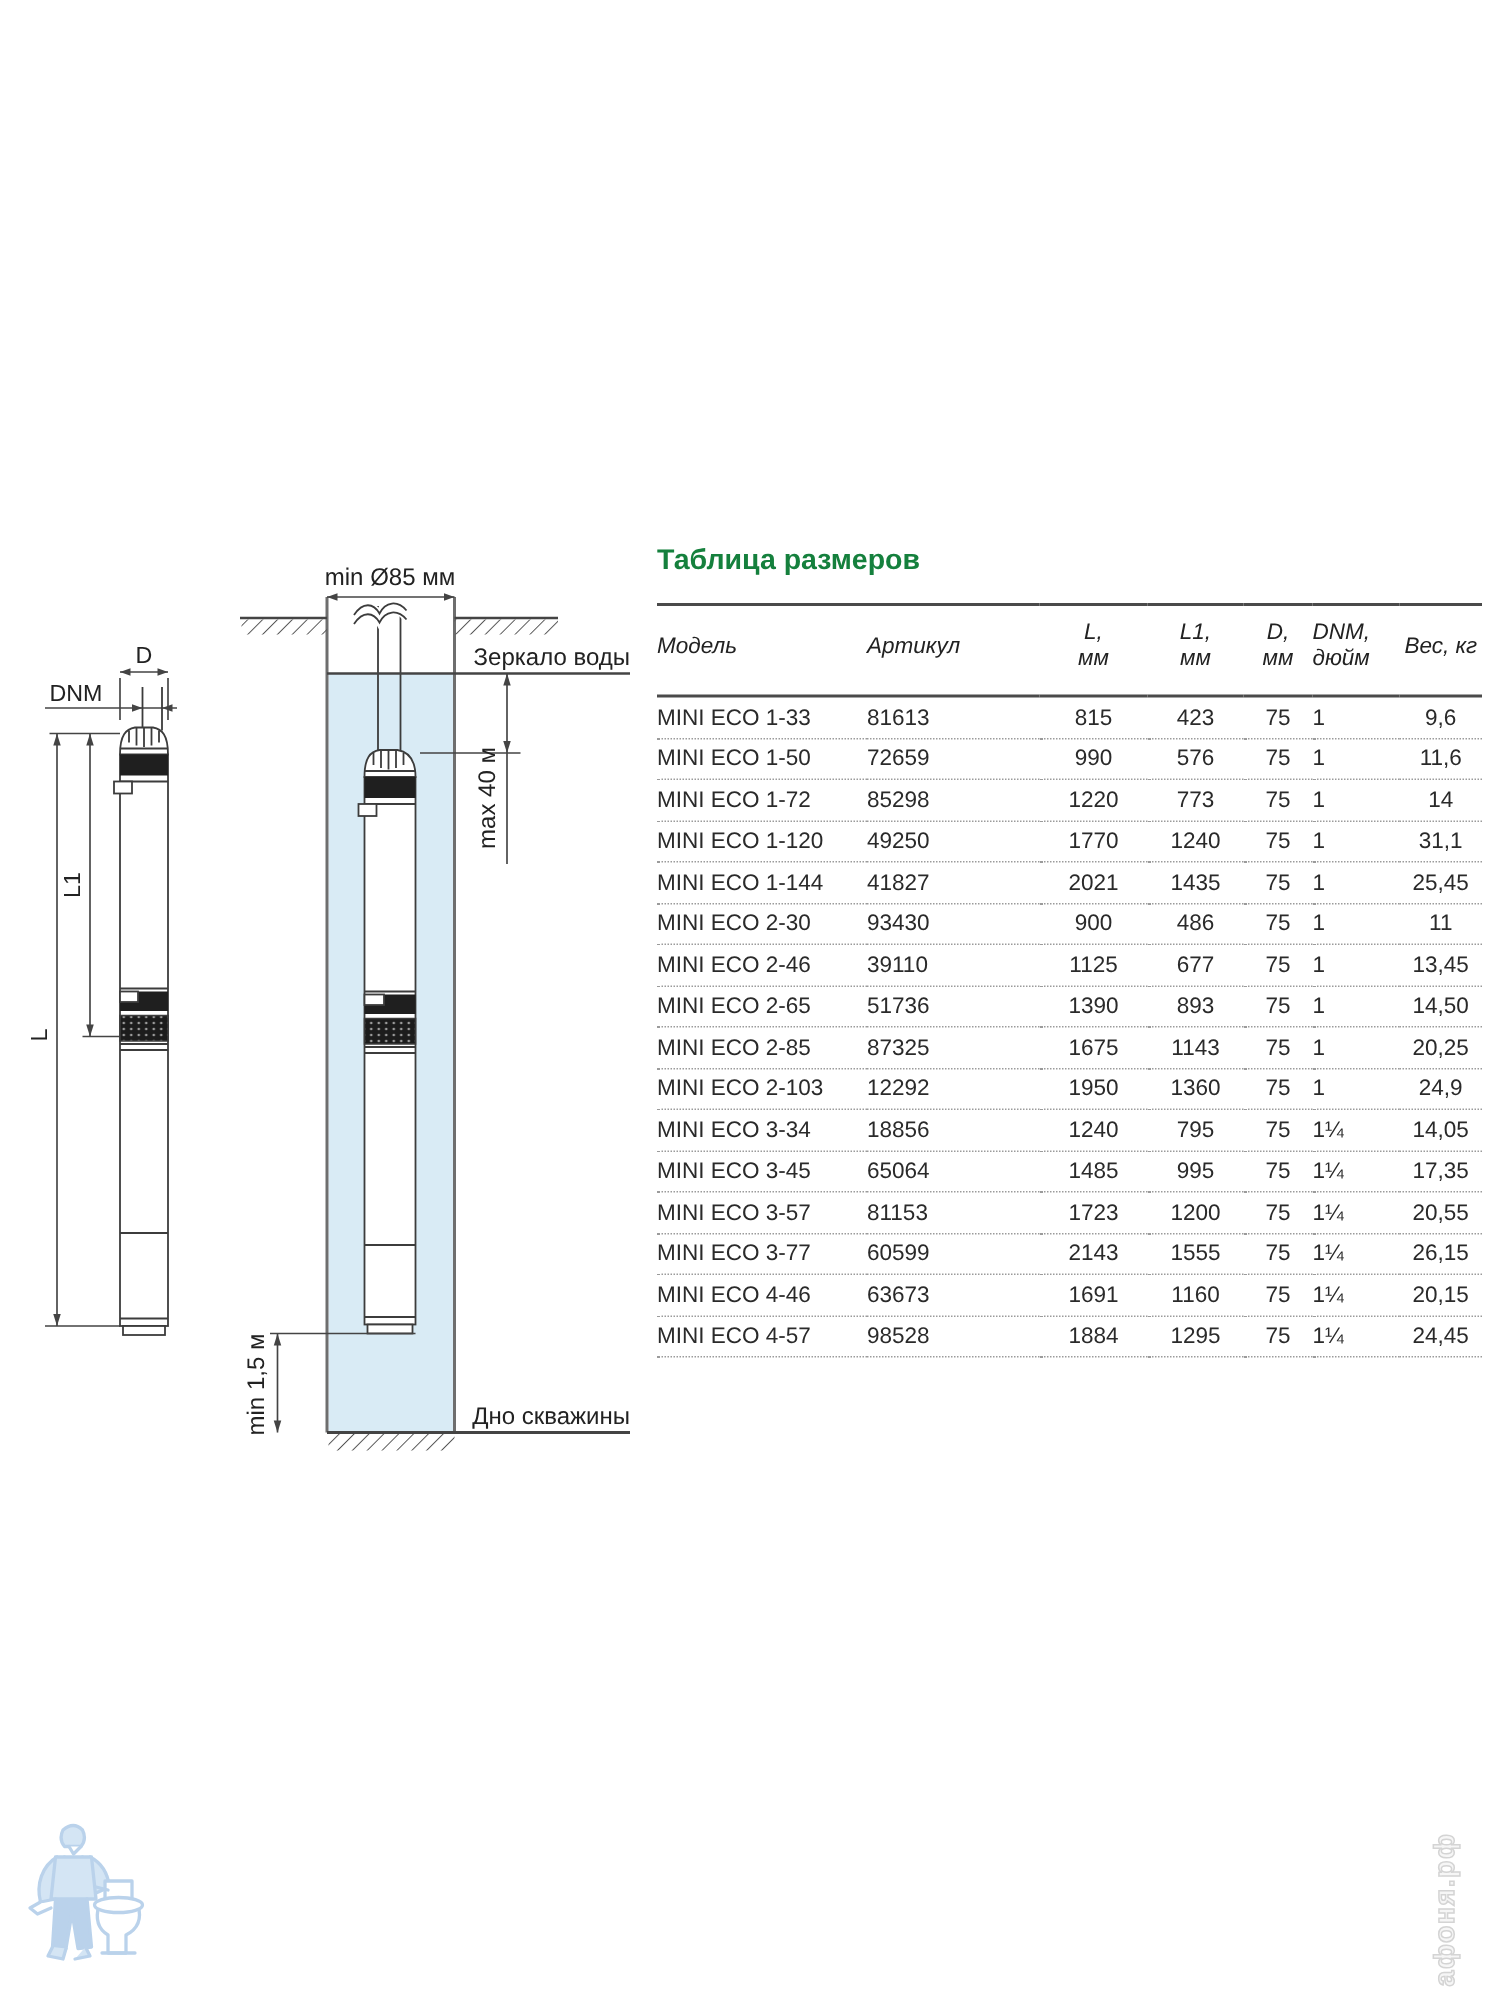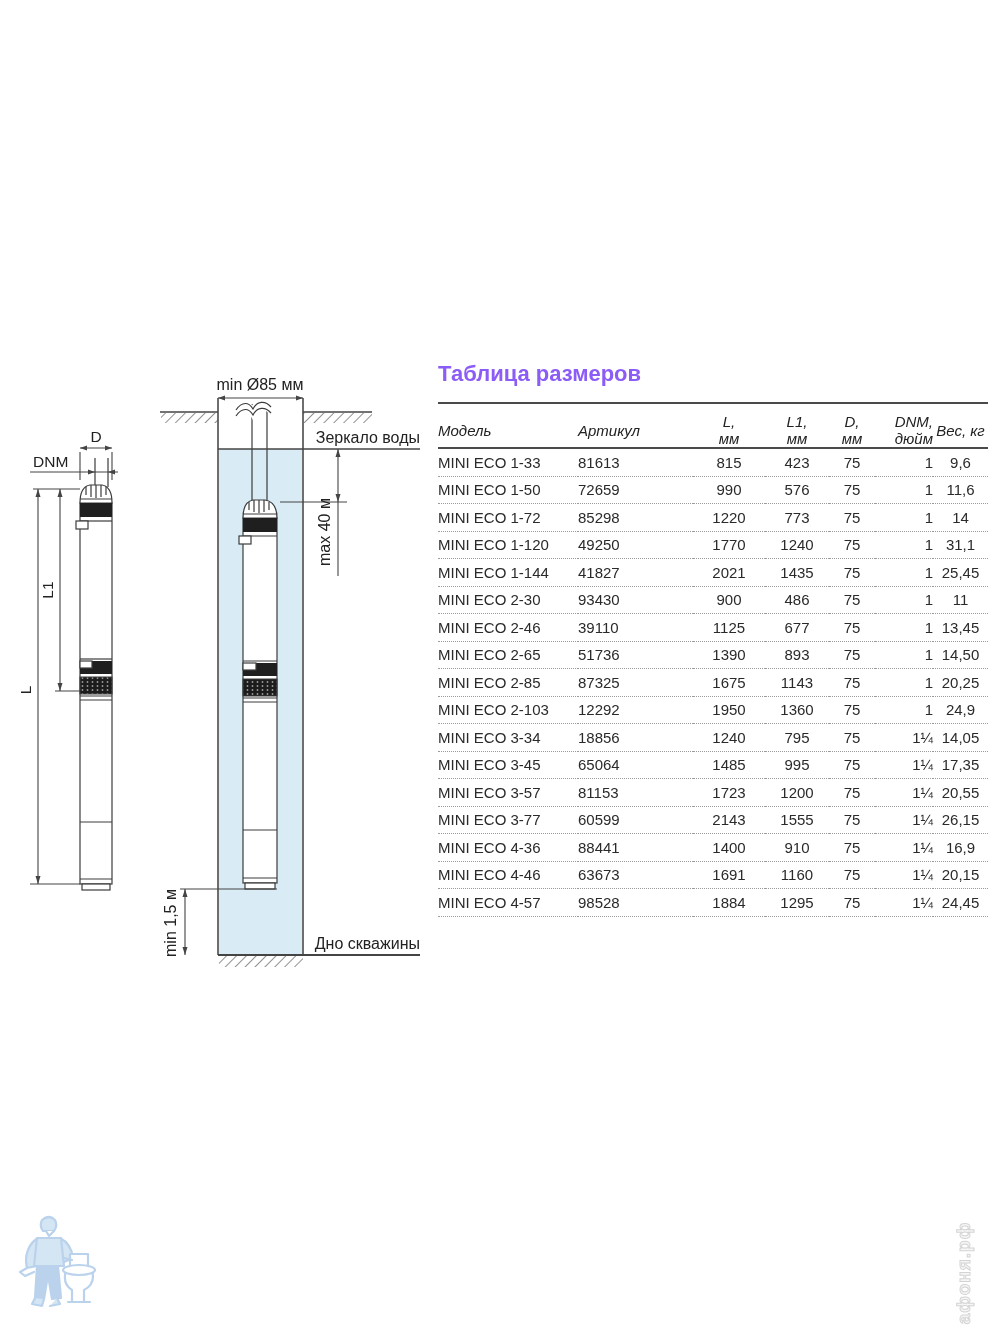--- a/index.html
+++ b/index.html
@@ -1,32 +1,32 @@
 <!DOCTYPE html>
 <html><head>
 <meta charset="utf-8">
 <style>
   html,body{margin:0;padding:0;background:#fff;}
   .page{position:relative;width:1000px;height:1333px;background:#ffffff;overflow:hidden;
         font-family:"Liberation Sans",sans-serif;color:#222;}
   
   .dims{position:absolute;left:438px;top:363px;width:550px;}
-  .dims h2{margin:0 0 13px 0;font-size:22px;font-weight:bold;height:26px;line-height:22px;color:#8b5cf6;}
+  .dims h2{margin:0 0 13px 0;font-size:19px;font-weight:bold;height:26px;line-height:22px;color:#15803d;}
   .dims table{width:550px;border-collapse:collapse;table-layout:fixed;}
   .dims thead th{border-top:2px solid #4a4a4a;border-bottom:2px solid #4a4a4a;
         font-style:italic;font-weight:normal;font-size:15px;line-height:17px;
-        padding:9px 0 0 0;vertical-align:middle;color:#222;}
+        padding:9px 0 16px 0;vertical-align:middle;color:#222;}
   .dims tbody td{border-bottom:1.5px dotted #9b9b9b;height:26.5px;font-size:15px;
         padding:0;white-space:nowrap;color:#2a2a2a;vertical-align:middle;}
   .c0{width:140px;text-align:left;}
   .c1{width:115px;text-align:left;margin-left:48px;}
   .c2{width:72px;text-align:center;}
   .c3{width:64px;text-align:center;}
   .c4{width:46px;text-align:center;}
-  .c5{width:58px;text-align:right;}
+  .c5{width:58px;text-align:left;}
   .c6{width:55px;text-align:center;margin-left:29px;}
   
   .diagram{position:absolute;left:0;top:360px;}
   .diagram text{font-family:"Liberation Sans",sans-serif;font-size:16px;fill:#222;}
   .diagram .dimlbl{font-size:15.5px;}
   .ln{stroke:#3c3c3c;stroke-width:1.2;fill:none;}
   .dim{stroke:#444;stroke-width:1.1;fill:none;}
   .arr{fill:#444;stroke:none;}
   .white{fill:#ffffff;stroke:#3c3c3c;stroke-width:1.2;}
   .band{fill:#1f1f1f;stroke:none;}
@@ -294,29 +294,20 @@
           <tr>
             <td class="c0">MINI ECO 3-77</td>
             <td class="c1">60599</td>
             <td class="c2">2143</td>
             <td class="c3">1555</td>
             <td class="c4">75</td>
             <td class="c5">1¼</td>
             <td class="c6">26,15</td>
           </tr>
           <tr>
-            <td class="c0">MINI ECO 4-36</td>
-            <td class="c1">88441</td>
-            <td class="c2">1400</td>
-            <td class="c3">910</td>
-            <td class="c4">75</td>
-            <td class="c5">1¼</td>
-            <td class="c6">16,9</td>
-          </tr>
-          <tr>
             <td class="c0">MINI ECO 4-46</td>
             <td class="c1">63673</td>
             <td class="c2">1691</td>
             <td class="c3">1160</td>
             <td class="c4">75</td>
             <td class="c5">1¼</td>
             <td class="c6">20,15</td>
           </tr>
           <tr>
             <td class="c0">MINI ECO 4-57</td>

